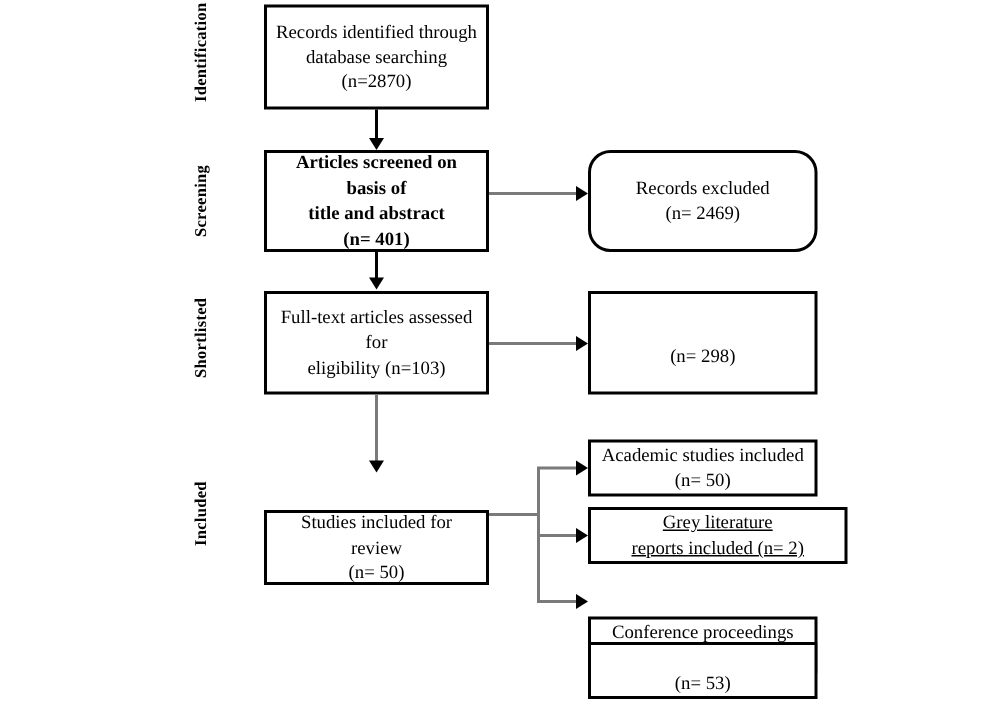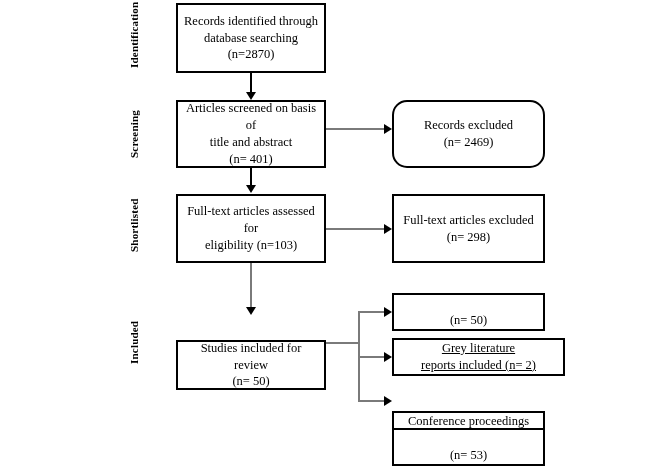--- a/index.html
+++ b/index.html
@@ -97,21 +97,21 @@
     <span class="txt">
       <span>Records identified through</span><br>
       <span>database searching</span><br>
       <span>(n=2870)</span>
     </span>
   </div>
 
   <div class="vline" style="left:250px; top:73px; height:21px;"></div>
   <div class="arrow-down" style="left:246px; top:92px;"></div>
 
-  <div class="box" style="left:176px; top:100px; width:150px; height:68px;">
+  <div class="box" style="left:176px; top:100px; width:150px; height:68px;font-weight:bold;">
     <span class="txt">
       <span>Articles  screened on basis of</span><br>
       <span>title  and abstract</span><br>
       <span>(n= 401)</span>
     </span>
   </div>
 
   <div class="box" style="left:392px; top:100px; width:153px; height:68px;border-radius:15px;">
     <span class="txt">
       <span>Records excluded</span><br>
@@ -127,21 +127,21 @@
 
   <div class="box" style="left:176px; top:194px; width:150px; height:69px;">
     <span class="txt">
       <span>Full-text  articles assessed for</span><br>
       <span>eligibility  (n=103)</span>
     </span>
   </div>
 
   <div class="box" style="left:392px; top:194px; width:153px; height:69px;">
     <span class="txt">
-      <span>Full-text  articles excluded</span><br>
+      <br>
       <span>(n= 298)</span>
     </span>
   </div>
 
   <div class="hline-grey" style="left:326px; top:228px; width:59px;"></div>
   <div class="arrow-right" style="left:384px; top:224px;"></div>
 
   <div class="vline-grey" style="left:250px; top:263px; height:45px;"></div>
   <div class="arrow-down" style="left:246px; top:307px;"></div>
 
@@ -159,21 +159,21 @@
   <div class="arrow-right" style="left:384px; top:307px;"></div>
 
   <div class="hline-grey" style="left:358px; top:356px; width:27px;"></div>
   <div class="arrow-right" style="left:384px; top:352px;"></div>
 
   <div class="hline-grey" style="left:358px; top:400px; width:27px;"></div>
   <div class="arrow-right" style="left:384px; top:396px;"></div>
 
   <div class="box" style="left:392px; top:293px; width:153px; height:38px;">
     <span class="txt">
-      <br>
+      <span>Academic studies included</span><br>
       <span>(n= 50)</span>
     </span>
   </div>
 
   <div class="box" style="left:392px; top:338px; width:173px; height:38px;text-decoration:underline;">
     <span class="txt">
       <span>Grey literature</span><br>
       <span>reports included (n= 2)</span>
     </span>
   </div>

